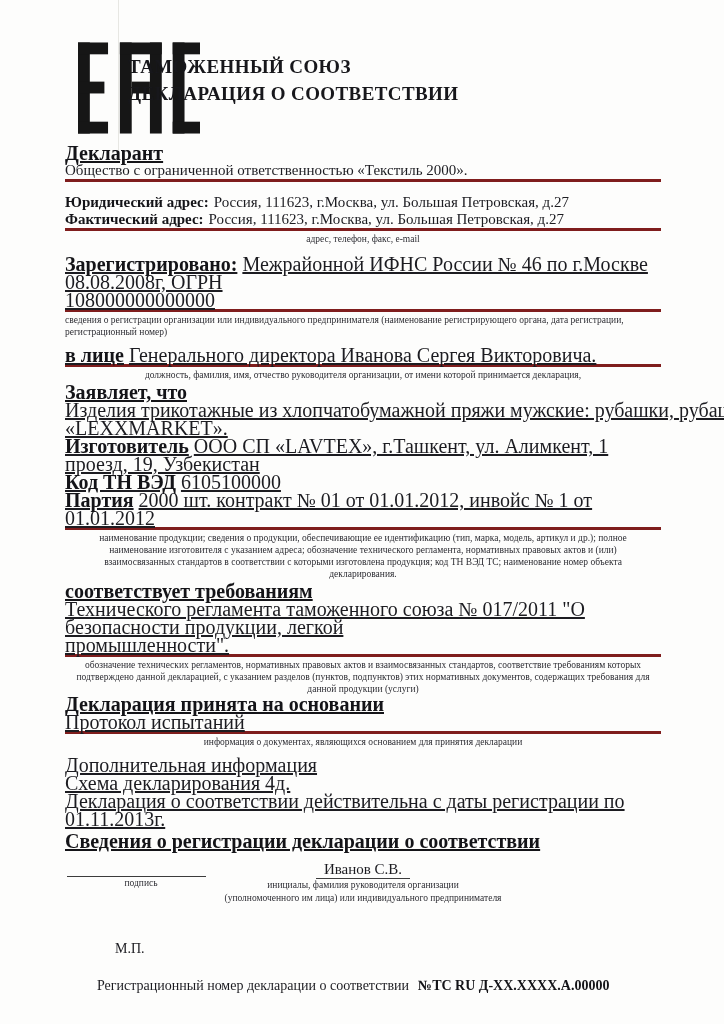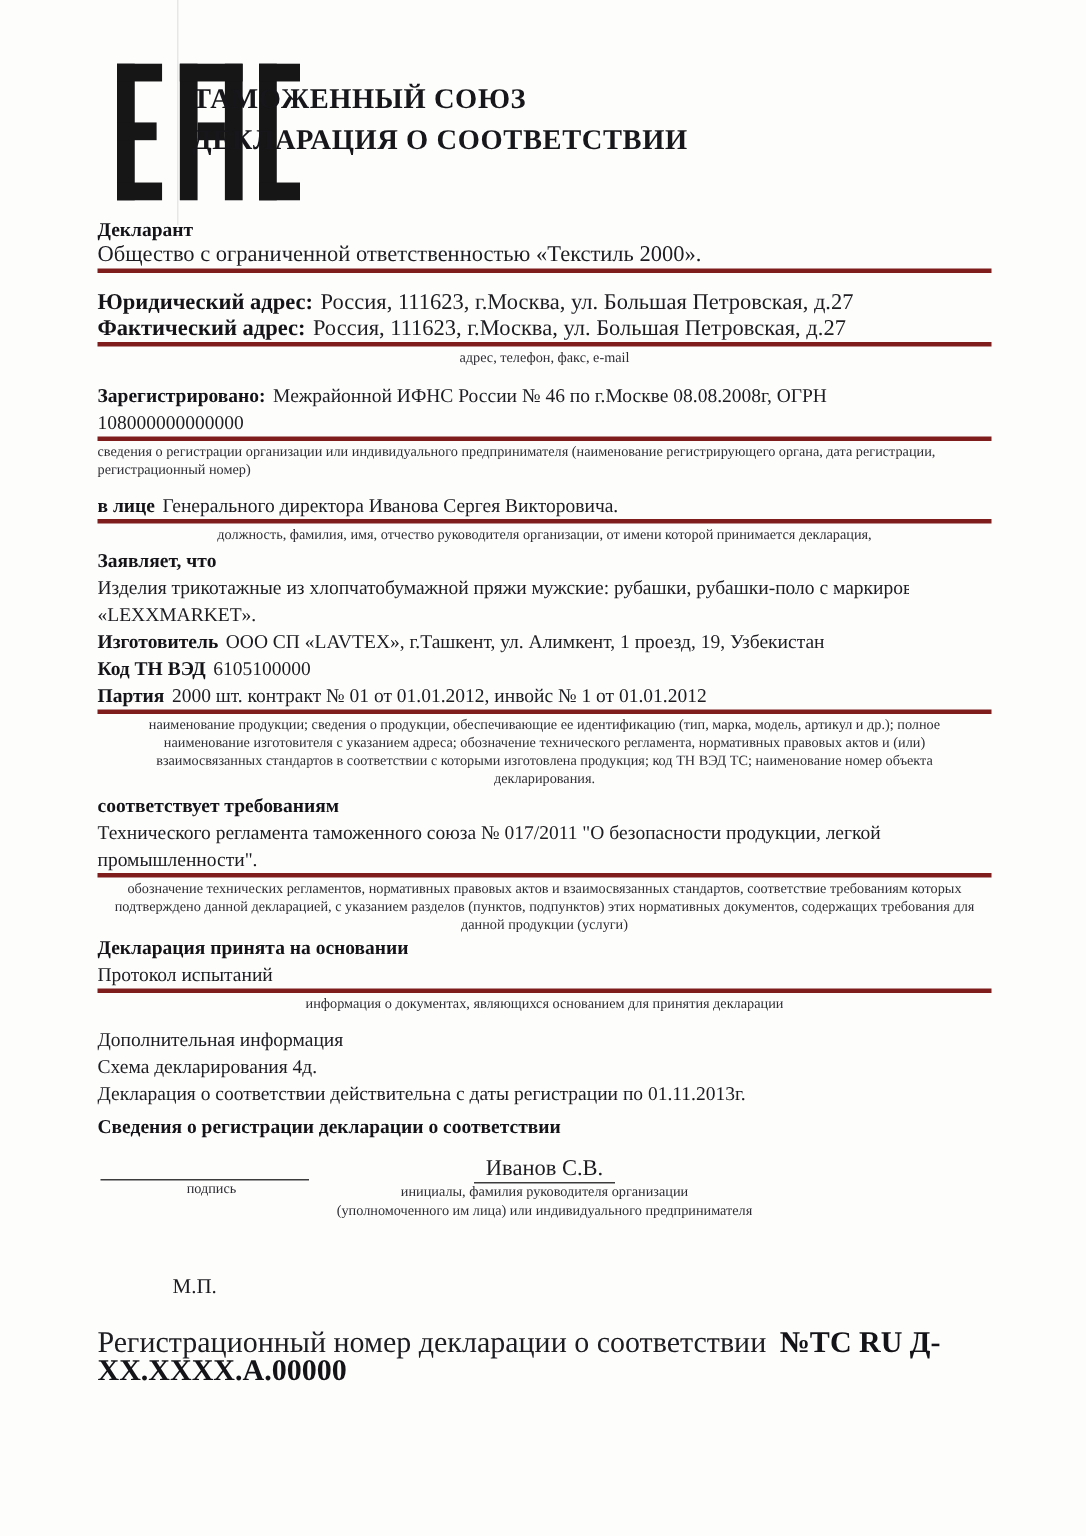--- a/index.html
+++ b/index.html
@@ -10,41 +10,41 @@
   }
   .artifact{position:absolute;left:118px;top:0;width:1px;height:150px;background:#e7e7e3;}
   
   .eac{position:absolute;left:78px;top:42px;}
   .doc-title{
     position:absolute;left:128px;top:53px;width:524px;
     font-weight:bold;font-size:19px;line-height:27px;letter-spacing:.4px;color:#17171b;
   }
   
   .content{position:absolute;top:140px;left:65px;width:596px;}
-  .line{font-size:13px;line-height:18px;}
+  .line{font-size:20px;line-height:18px;text-decoration:underline;}
   .line17{font-size:15px;line-height:17px;}
   .b{font-weight:bold;color:#141418;}
   .u{border-bottom:3px solid #7f1d1d;}
   .val{padding-left:5px;}
   .cap{font-size:9.5px;line-height:12px;text-align:center;color:#2d2d33;padding-top:2px;}
   .cap.left{text-align:left;}
   .nowrap{white-space:nowrap;overflow:visible;}
   .cut{display:inline-block;width:4px;overflow:hidden;white-space:nowrap;vertical-align:bottom;}
   
   .mt4{margin-top:4px}.mt2{margin-top:2px}.mt8{margin-top:8px}
   .mt10{margin-top:10px}.mt12{margin-top:12px}
   
   .sig-row{position:relative;margin-top:10px;height:66px;}
   .sig-left{position:absolute;left:2px;top:0;width:148px;text-align:center;}
   .sig-line{height:16px;border-bottom:1px solid #3c3c3c;width:139px;}
   .sig-right{text-align:center;}
   .signer{display:inline-block;font-size:15px;line-height:17px;border-bottom:1px solid #3c3c3c;padding:0 8px;}
   .sig-cap{font-size:9.5px;line-height:13px;color:#2d2d33;}
   .stamp{margin-top:14px;margin-left:50px;font-size:14px;line-height:18px;}
-  .regnum{margin-top:18px;font-size:20px;line-height:19px;}
+  .regnum{margin-top:18px;font-size:14px;line-height:19px;margin-left:32px;}
   .regnum .b{padding-left:9px;}
 </style>
 </head>
 <body>
 
 <div class="page">
   <div class="artifact"></div>
 
   <div class="eac">
     <svg width="122" height="92" viewBox="0 0 134 100" xmlns="http://www.w3.org/2000/svg" fill="#161616">

